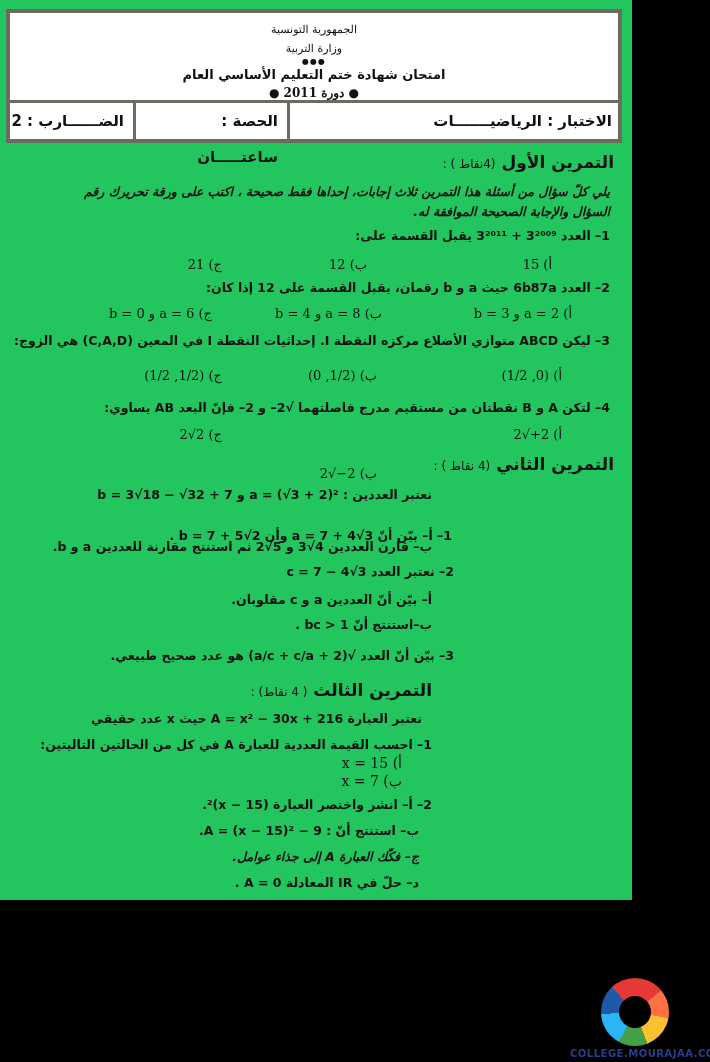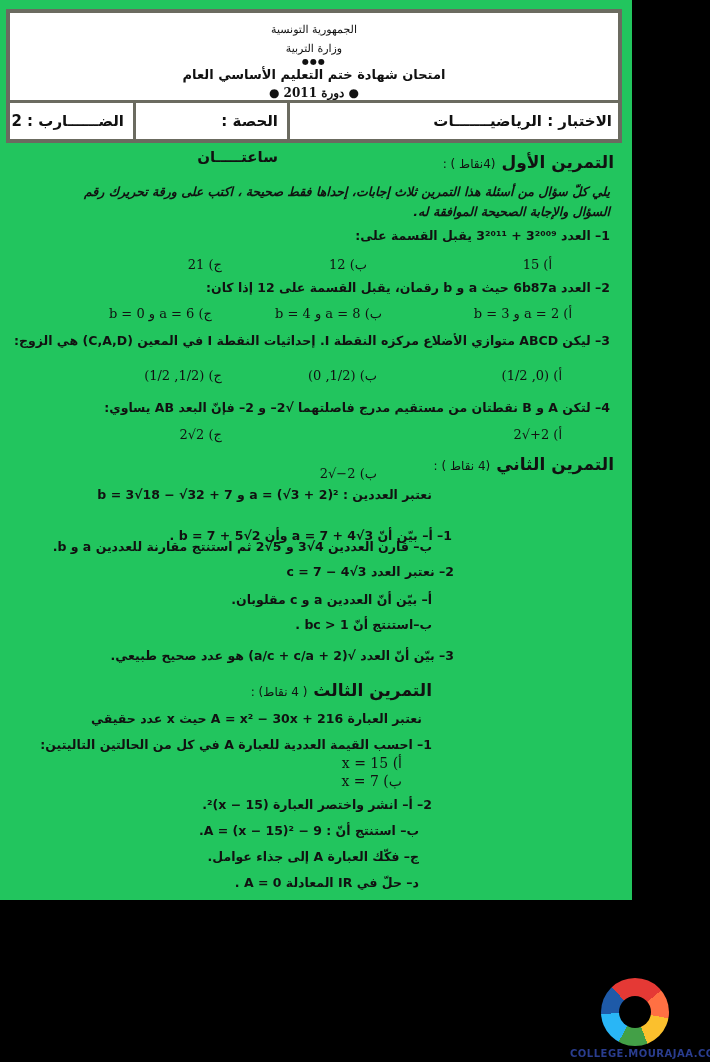--- a/index.html
+++ b/index.html
@@ -101,18 +101,18 @@
   <div class="ln title" style="right:200px; top:680px;">
     <span>التمرين الثالث</span>
     <small>( 4 نقاط) :</small>
   </div>
   <div class="ln q" style="right:210px; top:711px;">نعتبر العبارة A = x² − 30x + 216 حيث x عدد حقيقي</div>
   <div class="ln q" style="right:200px; top:737px;">1– احسب القيمة العددية للعبارة A في كل من الحالتين التاليتين:</div>
   <div class="ln math" style="right:230px; top:755px;">أ) x = 15</div>
   <div class="ln math" style="right:230px; top:773px;">ب) x = 7</div>
   <div class="ln q" style="right:200px; top:797px;">2– أ– انشر واختصر العبارة (x − 15)².</div>
   <div class="ln q" style="right:213px; top:823px;">ب– استنتج أنّ : A = (x − 15)² − 9.</div>
-  <div class="ln q" style="right:213px; top:849px;">ج– فكّك العبارة A إلى جذاء عوامل.</div>
+  <div class="ln q" style="right:213px; top:849px;font-style:italic;">ج– فكّك العبارة A إلى جذاء عوامل.</div>
   <div class="ln q" style="right:213px; top:875px;">د– حلّ في IR المعادلة A = 0 .</div>
 </div>
 
 <div class="logo"></div>
 <div class="logo-text">COLLEGE.MOURAJAA.COM</div>
 
 </body></html>

